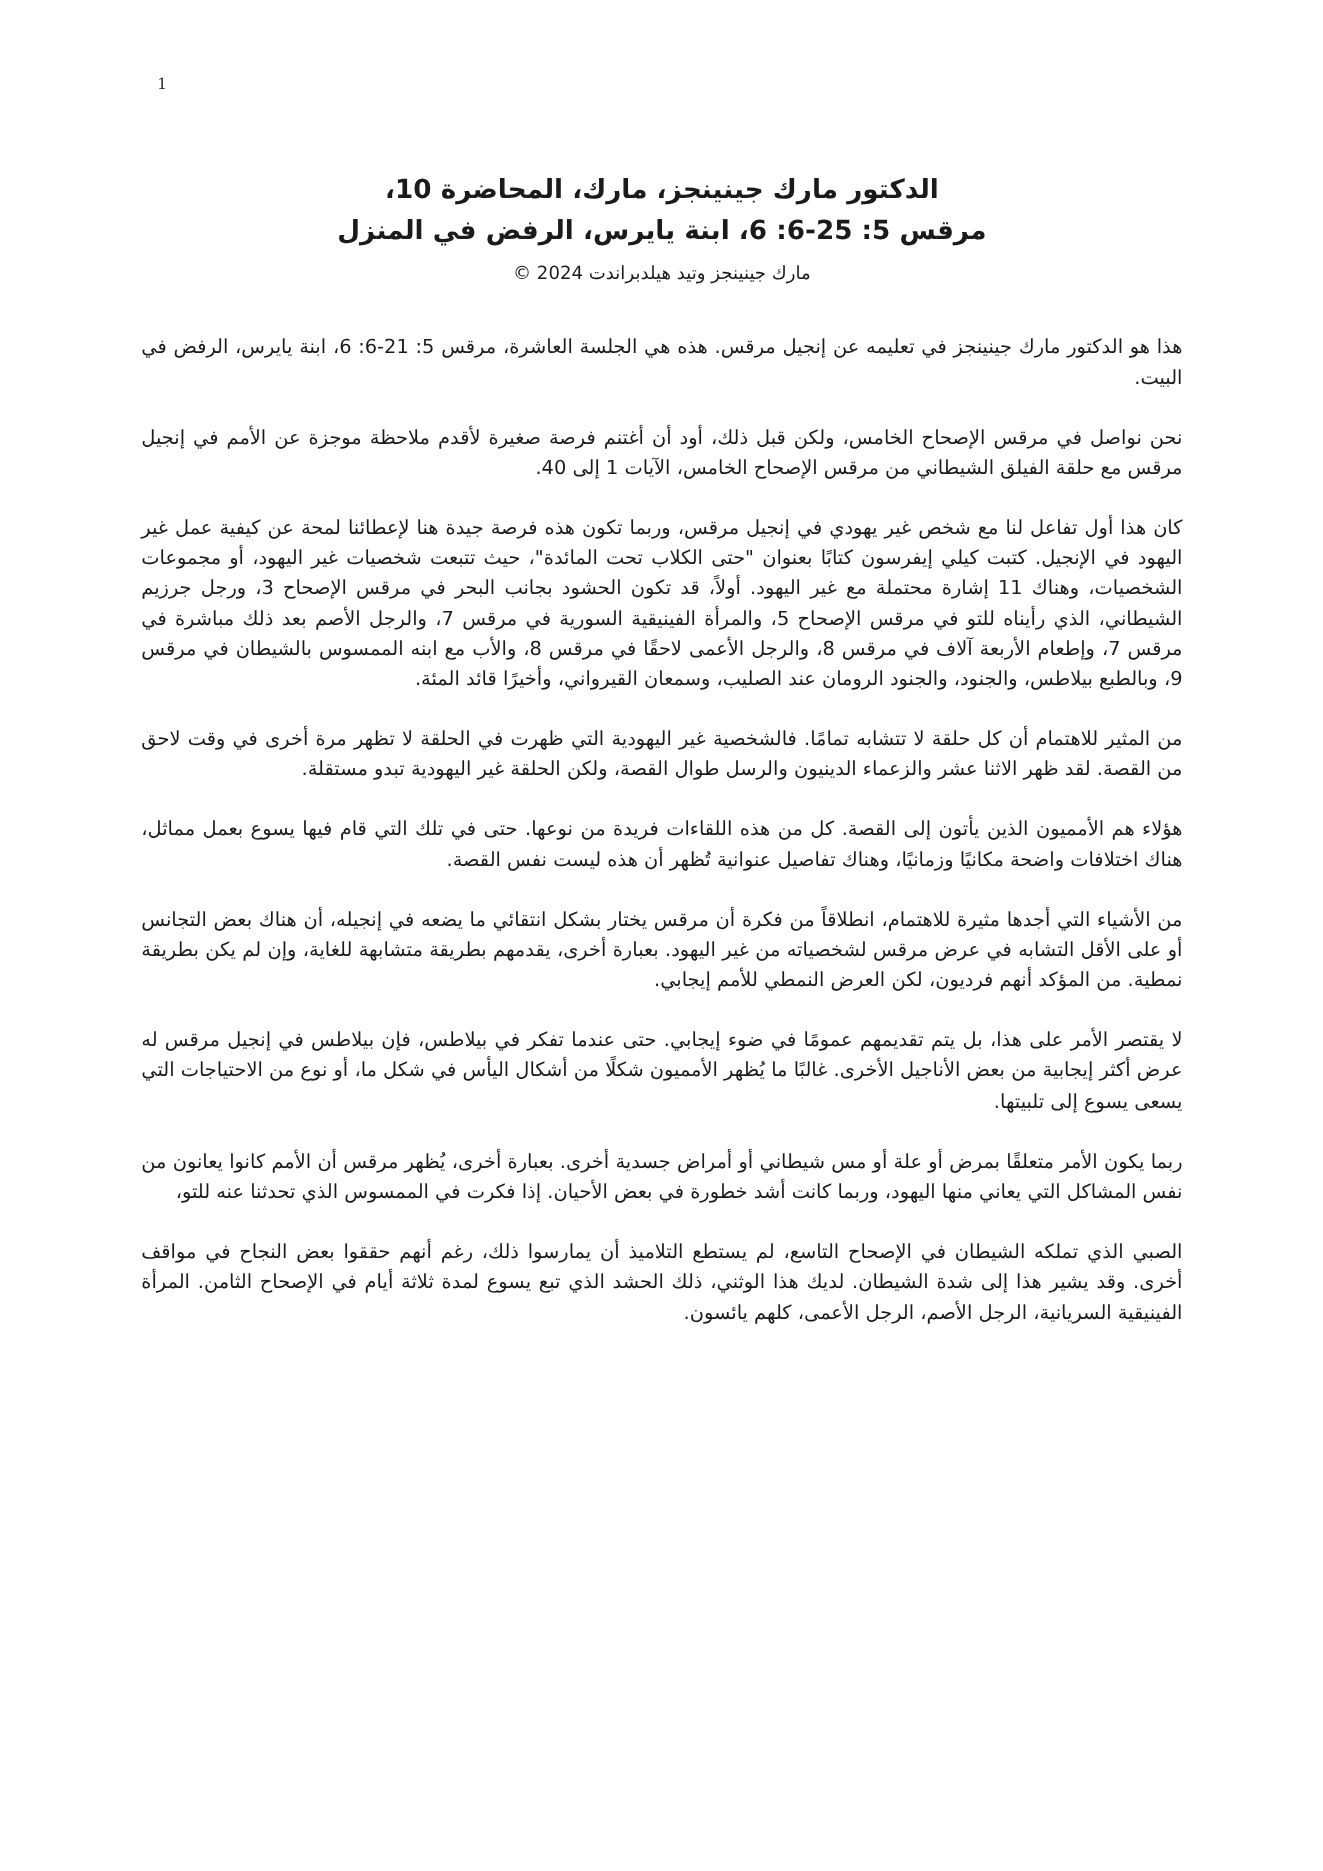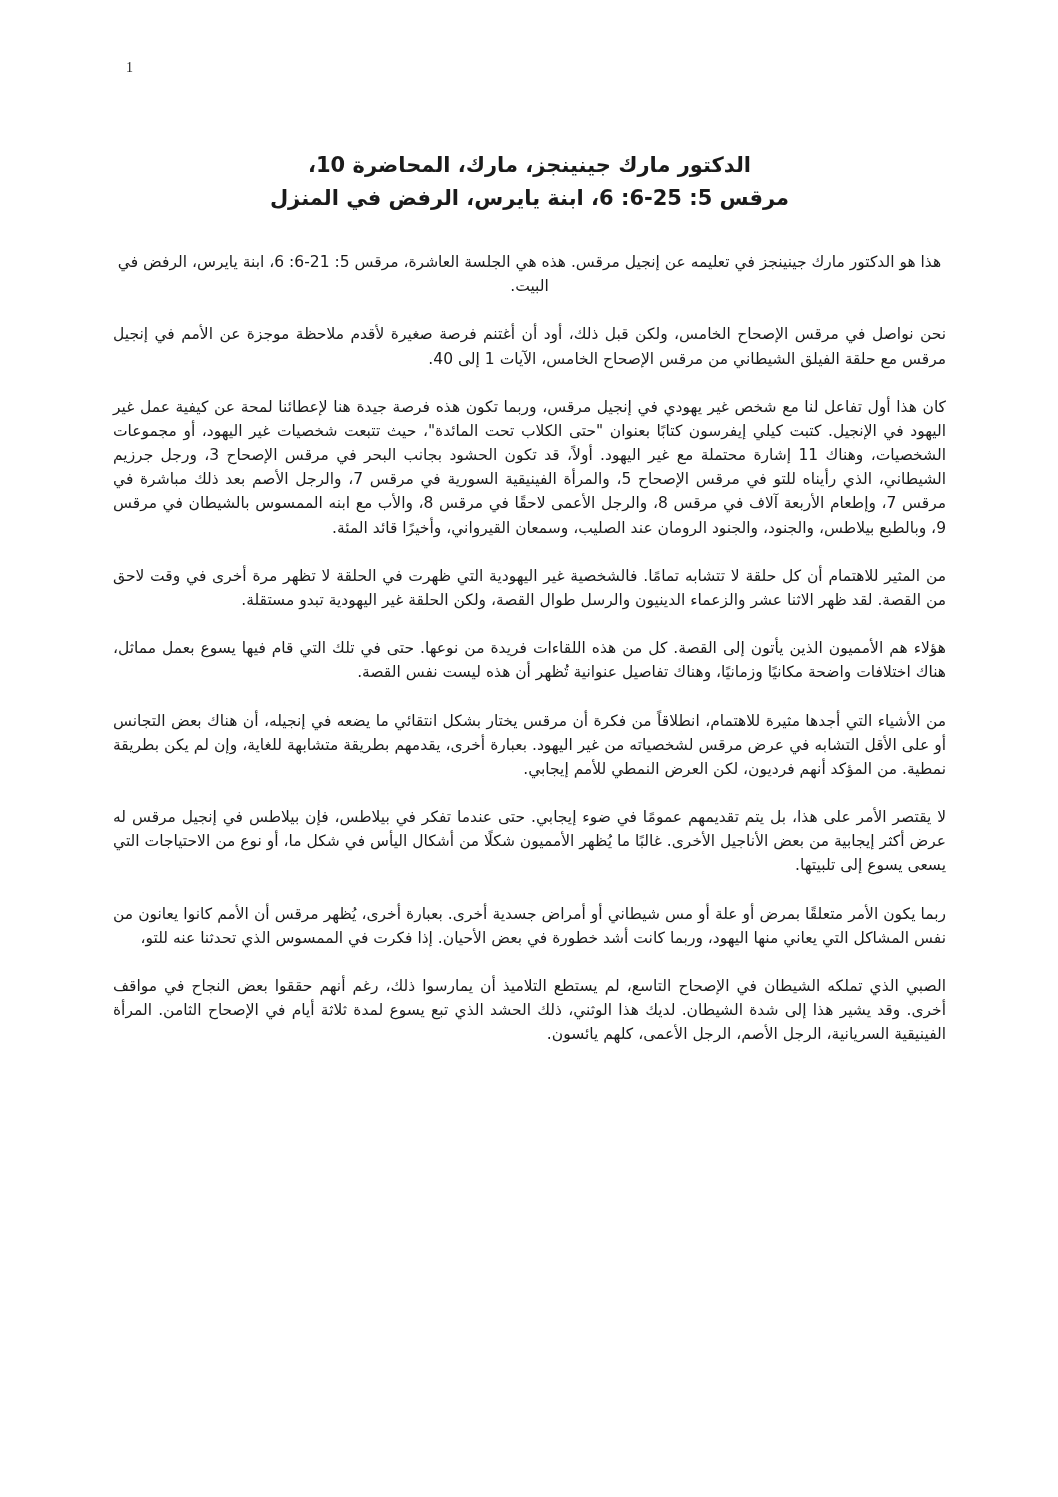--- a/index.html
+++ b/index.html
@@ -23,21 +23,21 @@
     left: 126px;
     font-family: "Liberation Serif", "DejaVu Serif", serif;
     font-size: 14px;
     color: #1b1b1b;
   }
   .content {
     direction: rtl;
     padding: 133px 112px 60px 113px;
   }
   .doc-title {
-    margin: 16px;
+    margin: 2px;
     font-size: 21px;
     font-weight: 700;
     line-height: 1.55;
     text-align: center;
   }
   .title-line {
     display: block;
   }
   .copyright {
     margin-top: 9px;
@@ -46,40 +46,40 @@
     line-height: 1.4;
   }
   .para {
     margin: 24px 0 0 0;
     font-size: 15.5px;
     line-height: 1.56;
     text-align: justify;
     text-justify: inter-word;
   }
   .para.centered {
-    text-align: center;
   }
   .para.first {
     margin-top: 36px;
   }
 </style>
 </head>
 <body>
 
 <div class="page">
 
   <div class="page-number">1</div>
 
   <div class="content">
 
     <h1 class="doc-title">
       <span class="title-line">الدكتور مارك جينينجز، مارك، المحاضرة 10،</span>
       <span class="title-line">مرقس 5: 25-6: 6، ابنة يايرس، الرفض في المنزل</span>
     </h1>
 
+    <div class="copyright">مارك جينينجز وتيد هيلدبراندت 2024 ©</div>
 
     <p class="para centered first">هذا هو الدكتور مارك جينينجز في تعليمه عن إنجيل مرقس. هذه هي الجلسة العاشرة، مرقس 5: 21-6: 6، ابنة يايرس، الرفض في البيت.</p>
 
     <p class="para">نحن نواصل في مرقس الإصحاح الخامس، ولكن قبل ذلك، أود أن أغتنم فرصة صغيرة لأقدم ملاحظة موجزة عن الأمم في إنجيل مرقس مع حلقة الفيلق الشيطاني من مرقس الإصحاح الخامس، الآيات 1 إلى 40.</p>
 
     <p class="para">كان هذا أول تفاعل لنا مع شخص غير يهودي في إنجيل مرقس، وربما تكون هذه فرصة جيدة هنا لإعطائنا لمحة عن كيفية عمل غير اليهود في الإنجيل. كتبت كيلي إيفرسون كتابًا بعنوان "حتى الكلاب تحت المائدة"، حيث تتبعت شخصيات غير اليهود، أو مجموعات الشخصيات، وهناك 11 إشارة محتملة مع غير اليهود. أولاً، قد تكون الحشود بجانب البحر في مرقس الإصحاح 3، ورجل جرزيم الشيطاني، الذي رأيناه للتو في مرقس الإصحاح 5، والمرأة الفينيقية السورية في مرقس 7، والرجل الأصم بعد ذلك مباشرة في مرقس 7، وإطعام الأربعة آلاف في مرقس 8، والرجل الأعمى لاحقًا في مرقس 8، والأب مع ابنه الممسوس بالشيطان في مرقس 9، وبالطبع بيلاطس، والجنود، والجنود الرومان عند الصليب، وسمعان القيرواني، وأخيرًا قائد المئة.</p>
 
     <p class="para">من المثير للاهتمام أن كل حلقة لا تتشابه تمامًا. فالشخصية غير اليهودية التي ظهرت في الحلقة لا تظهر مرة أخرى في وقت لاحق من القصة. لقد ظهر الاثنا عشر والزعماء الدينيون والرسل طوال القصة، ولكن الحلقة غير اليهودية تبدو مستقلة.</p>
 
     <p class="para">هؤلاء هم الأمميون الذين يأتون إلى القصة. كل من هذه اللقاءات فريدة من نوعها. حتى في تلك التي قام فيها يسوع بعمل مماثل، هناك اختلافات واضحة مكانيًا وزمانيًا، وهناك تفاصيل عنوانية تُظهر أن هذه ليست نفس القصة.</p>

